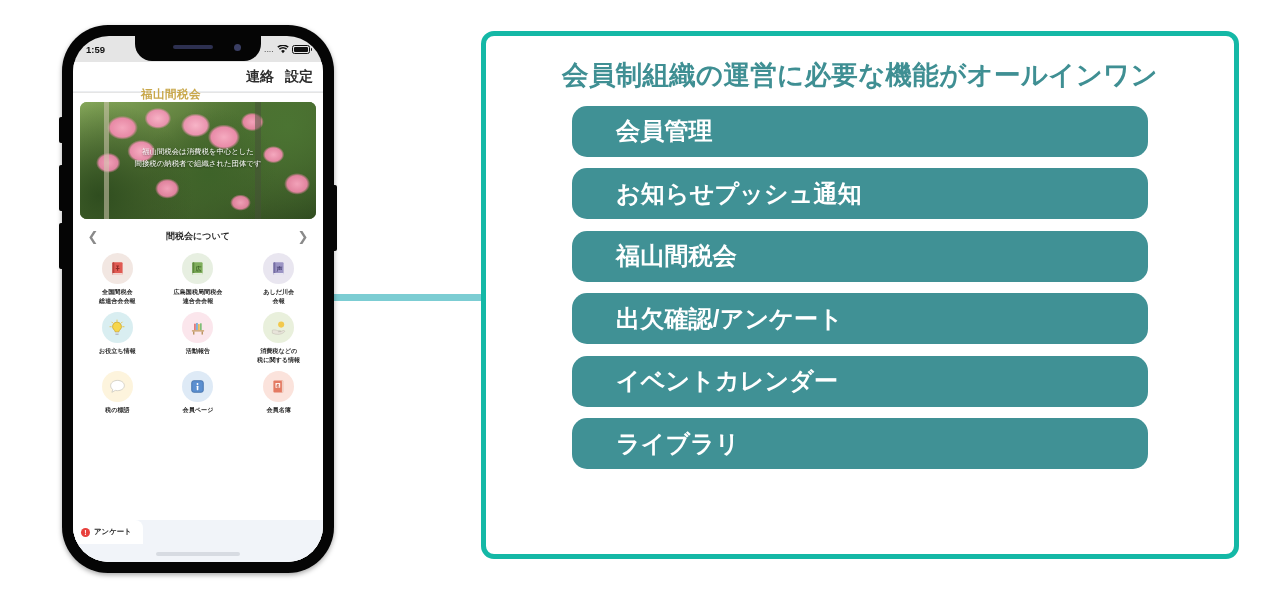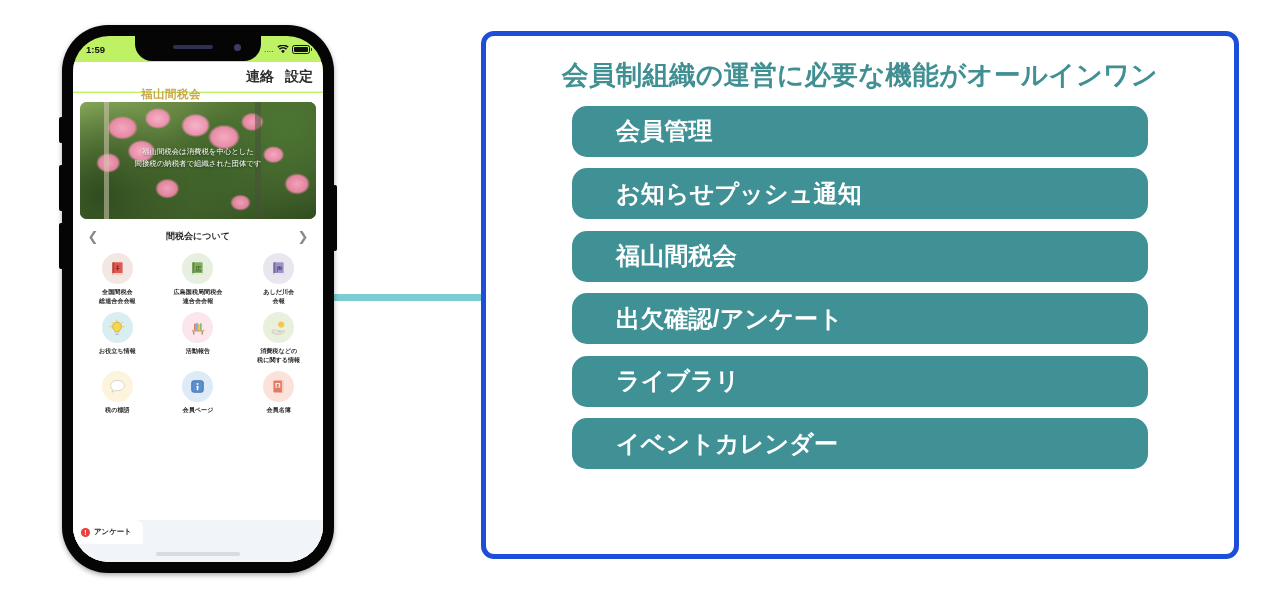--- a/index.html
+++ b/index.html
@@ -74,21 +74,21 @@
     right: -3px; top: 160px;
     width: 4px; height: 66px;
     background: #050505;
     border-radius: 0 2px 2px 0;
   }
 
   .phone-screen {
     position: absolute;
     left: 11px; top: 11px;
     width: 250px; height: 526px;
-    background: #bef264;
+    background: #e5e5e5;
     border-radius: 36px;
     overflow: hidden;
   }
 
   
   .notch {
     position: absolute;
     left: 50%;
     transform: translateX(-50%);
     top: 0;
@@ -345,21 +345,21 @@
   }
 
   
   .panel {
     position: absolute;
     left: 481px;
     top: 31px;
     width: 758px;
     height: 528px;
     background: #ffffff;
-    border: 5px solid #1d4ed8;
+    border: 5px solid #14b8a6;
     border-radius: 13px;
     padding: 18px 24px 16px 24px;
   }
 
   .panel-title {
     text-align: center;
     font-size: 26.5px;
     font-weight: bold;
     color: #3f8f93;
     letter-spacing: .3px;
@@ -575,18 +575,18 @@
   </div>
 
   <div class="panel">
     <div class="panel-title">会員制組織の運営に必要な機能がオールインワン</div>
 
     <div class="feature-list">
       <div class="feature-item">会員管理</div>
       <div class="feature-item">お知らせプッシュ通知</div>
       <div class="feature-item">福山間税会</div>
       <div class="feature-item">出欠確認/アンケート</div>
+      <div class="feature-item">イベントカレンダー</div>
       <div class="feature-item">ライブラリ</div>
-      <div class="feature-item">イベントカレンダー</div>
     </div>
   </div>
 
 </div>
 
 </body></html>

